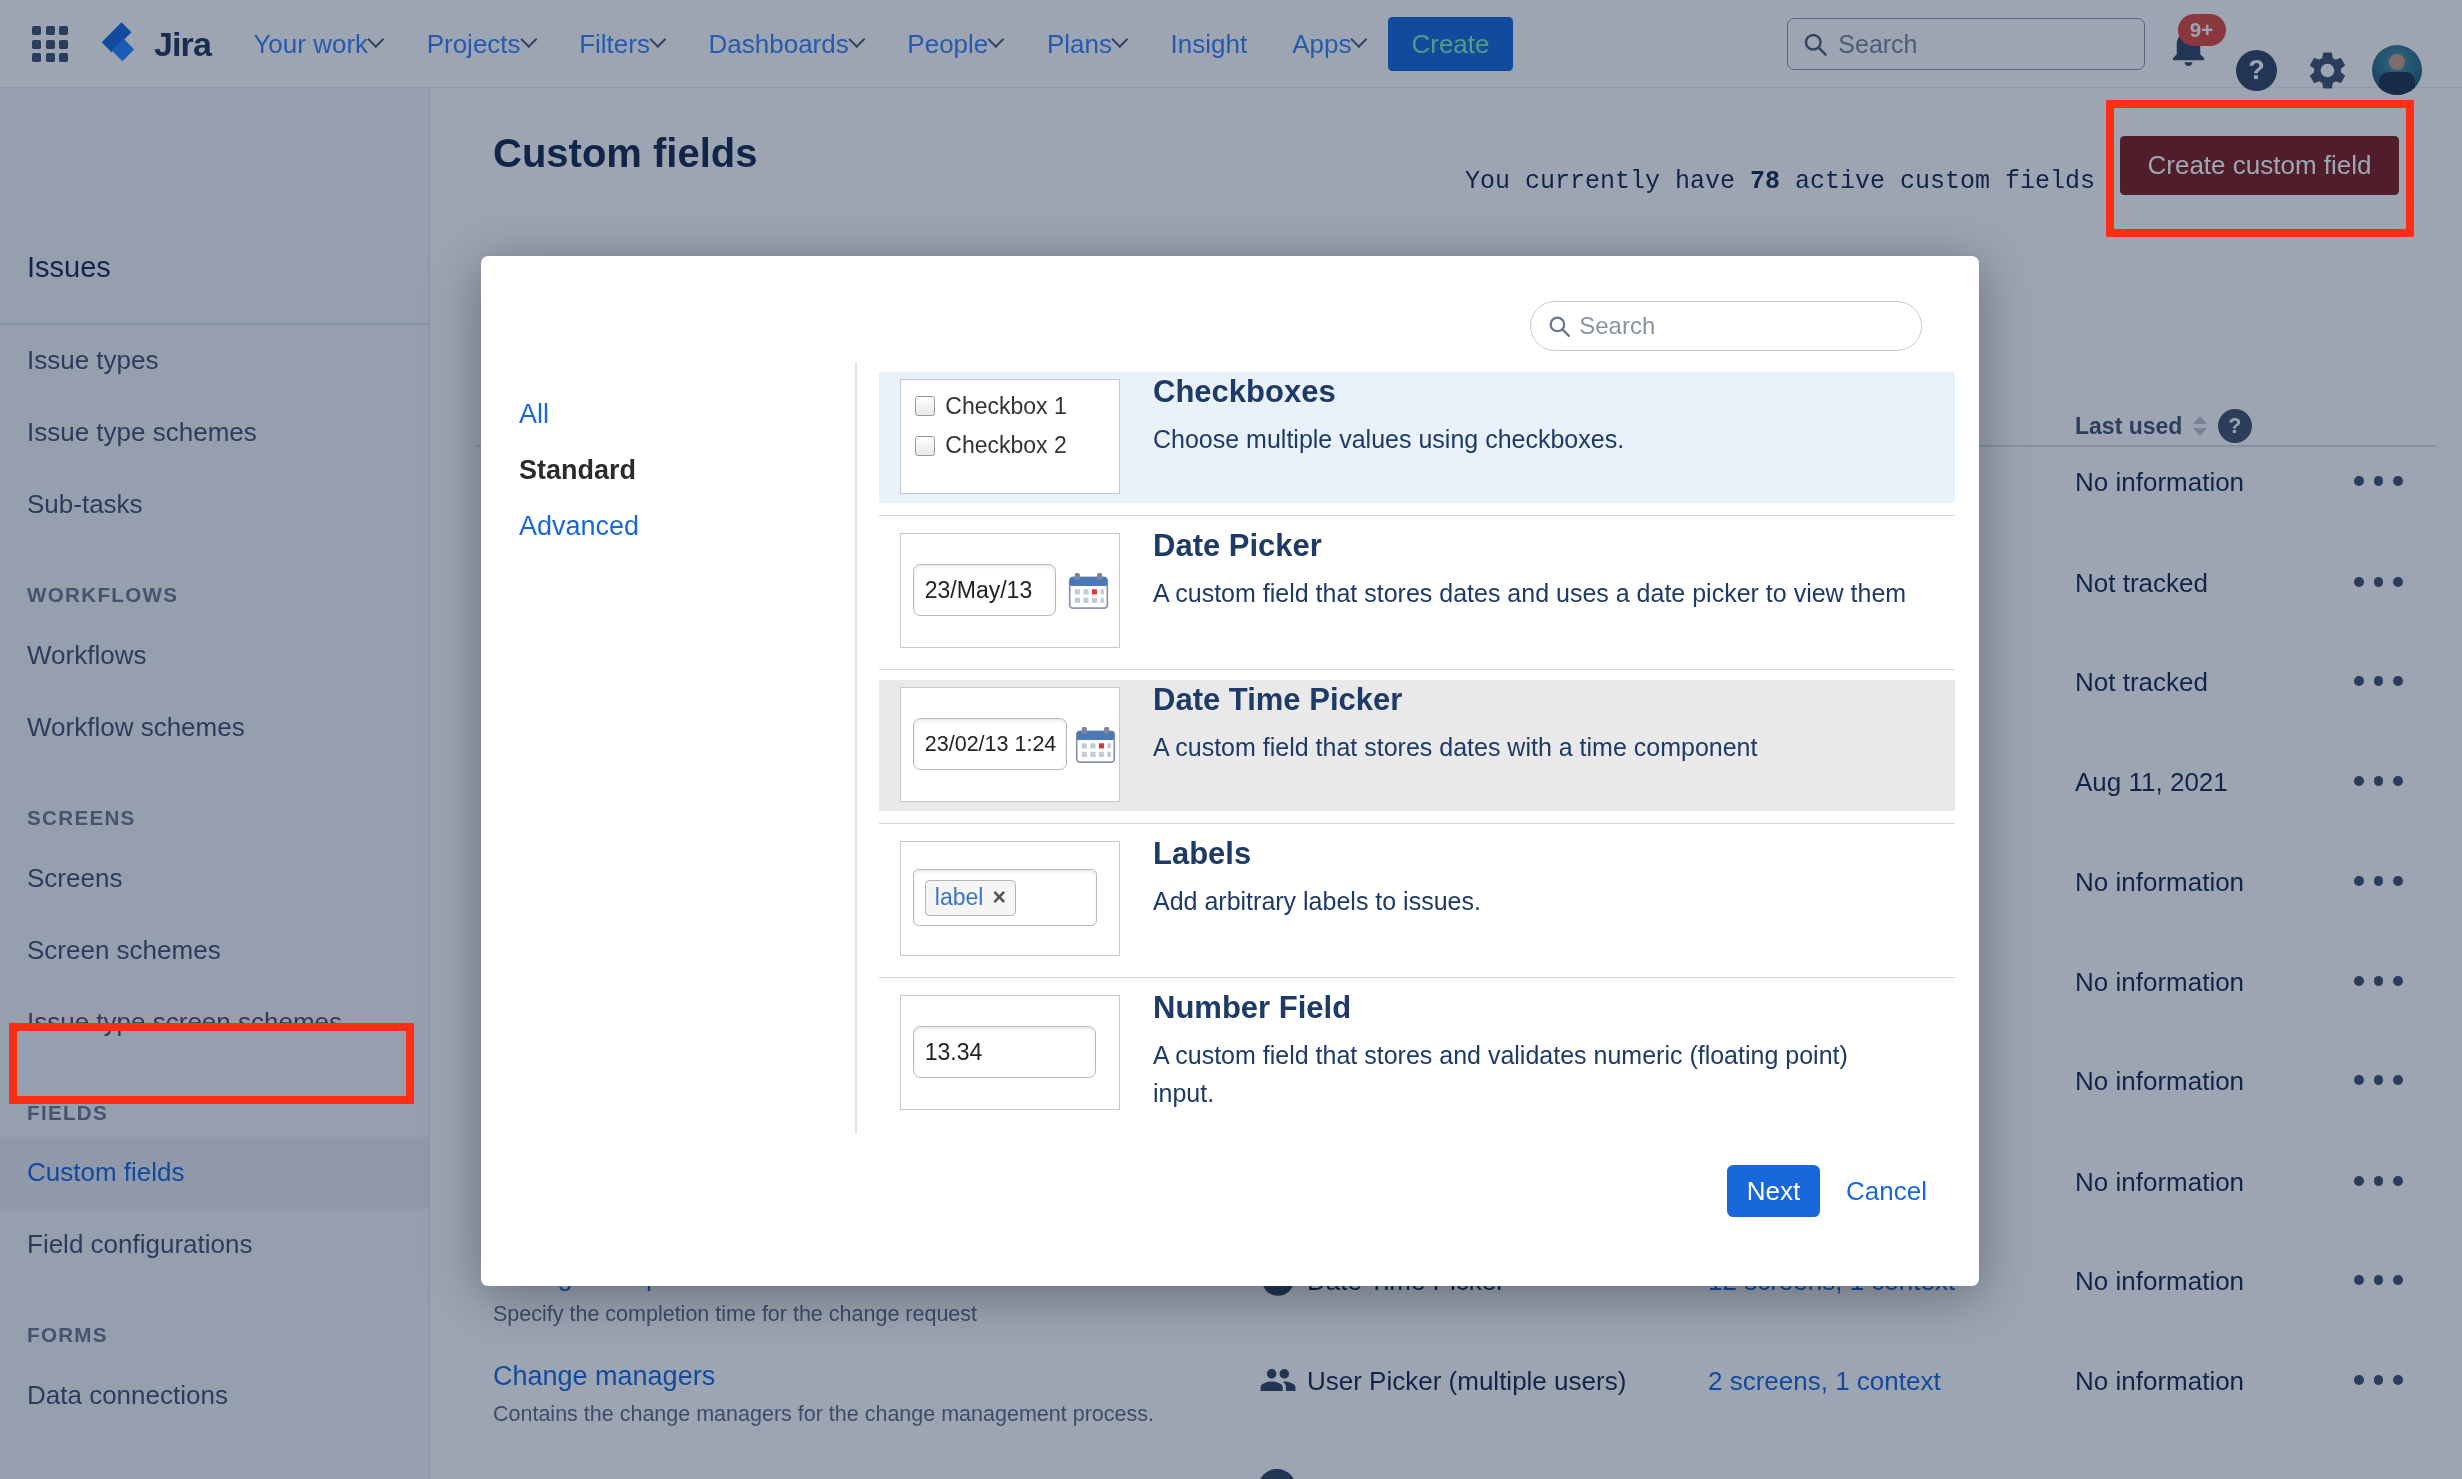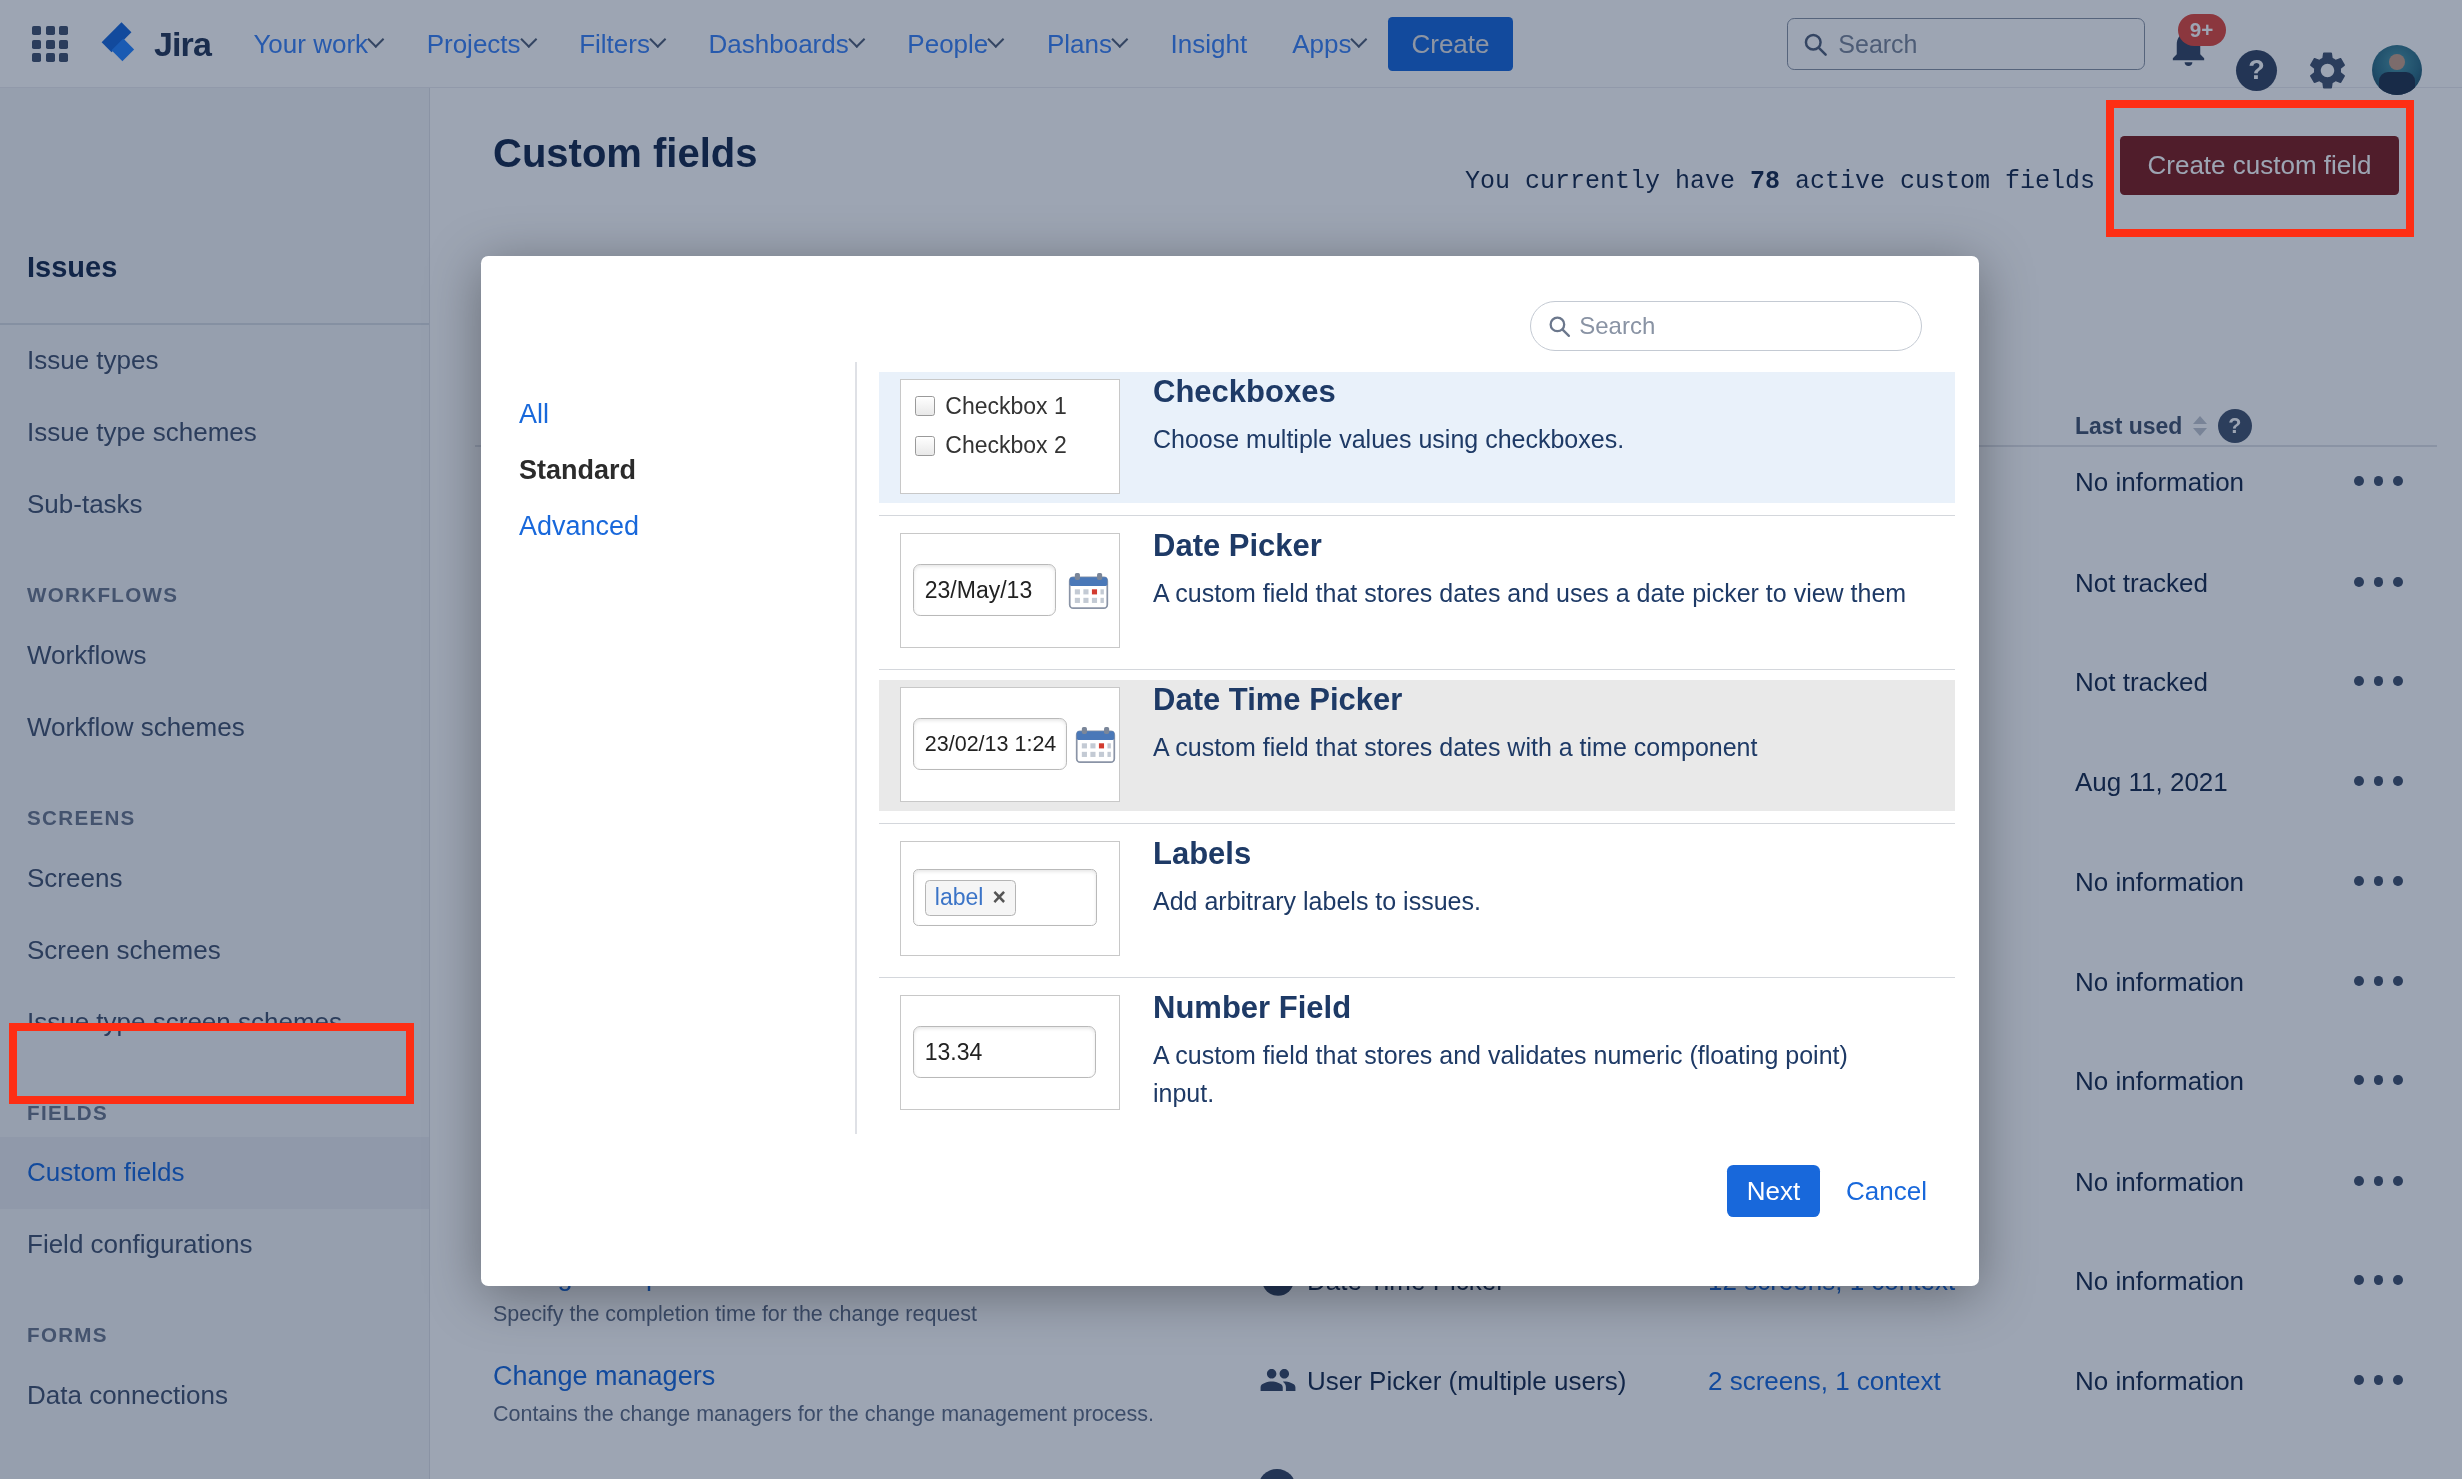--- a/index.html
+++ b/index.html
@@ -13,21 +13,21 @@
   .nav-left { position:absolute; left:32px; top:0; height:88px; display:flex; align-items:center; gap:30px; }
   .grid-icon { display:grid; grid-template-columns:repeat(3,9px); grid-gap:4.5px; cursor:pointer; }
   .grid-icon i { width:9px; height:9px; border-radius:1.8px; background:#42526E; }
   .logo { display:flex; align-items:center; gap:9px; }
   .logo-text { font-size:34px; font-weight:700; color:#253858; letter-spacing:-0.9px; }
   .nav-items { display:flex; align-items:center; gap:45px; margin-left:12.5px; }
   .nav-item { display:flex; align-items:center; gap:2px; font-size:26px; color:#3b82f6; font-weight:400; cursor:pointer; }
   .chev { width:11.6px; height:11.6px; border-right:2.7px solid #505F79; border-bottom:2.7px solid #505F79;
           transform:rotate(45deg) translate(-1.8px,-1.8px); margin-top:-5.4px; }
   .create-btn { position:absolute; left:1388px; top:17px; width:125px; height:54px; background:#1868DB;
-                color:#e5e5e5; font-size:26px; font-weight:500; border:none; border-radius:4.5px; cursor:pointer; }
+                color:#86efac; font-size:26px; font-weight:500; border:none; border-radius:4.5px; cursor:pointer; }
   .nav-search { position:absolute; left:1787px; top:18px; width:358px; height:52px;
                 border:1.8px solid #8993A4; border-radius:7.2px; background:#fff; display:flex; align-items:center; }
   .nav-search svg { margin:0 9px 0 14.3px; }
   .nav-search input { border:none; outline:none; font-size:25px; color:#344563; width:269px;
                       font-family:"Liberation Sans", sans-serif; background:transparent; }
   .nav-search input::placeholder { color:#7A869A; }
   .bell-wrap { position:absolute; left:2165px; top:23px; width:54px; height:54px; cursor:pointer; }
   .badge { position:absolute; left:12.5px; top:-9px; min-width:48px; height:32px; background:#E2483D;
            border-radius:16px; color:#fff; font-size:20.6px; font-weight:700; display:flex;
            align-items:center; justify-content:center; z-index:2; }
@@ -38,21 +38,21 @@
   .avatar { position:absolute; left:2372px; top:45px; width:50px; height:50px; border-radius:50%;
             overflow:hidden; background:radial-gradient(circle at 50% 35%, #4e99a8 0%, #2e6f86 55%, #1d3b52 100%);
             cursor:pointer; }
   .avatar .head { position:absolute; left:17px; top:9px; width:16px; height:16px; border-radius:50%; background:#c9a189; }
   .avatar .body { position:absolute; left:7.2px; top:27px; width:36px; height:23px; border-radius:9px 9px 0 0; background:#22344d; }
 
   
   .sidebar { position:absolute; left:0; top:88px; width:430px; bottom:0; background:#F4F5F7;
              border-right:1.8px solid #DFE1E6; padding-top:161px; z-index:5; }
   .side-title { height:36px; display:flex; align-items:center; padding-left:27px;
-                font-size:29px; font-weight:700; color:#172B4D; }
+                font-size:29px; font-weight:400; color:#172B4D; }
   .side-divider { margin-top:38px; height:1.8px; background:#D8DCE3; }
   .side-h { margin-top:41px; height:27px; display:flex; align-items:center; padding-left:27px;
             font-size:20.6px; font-weight:700; color:#6B778C; letter-spacing:1.3px; margin-bottom:10.7px; }
   .side-item { height:72px; display:flex; align-items:center; padding-left:27px;
                font-size:26px; color:#42526E; cursor:pointer; }
   .side-item.selected { background:#E9EBF0; color:#1868DB; }
 
   
   .main { position:absolute; left:432px; top:88px; right:0; bottom:0; background:#fff; }
   .page-title { position:absolute; left:61px; top:43px; font-size:40px; font-weight:700; color:#172B4D; }

